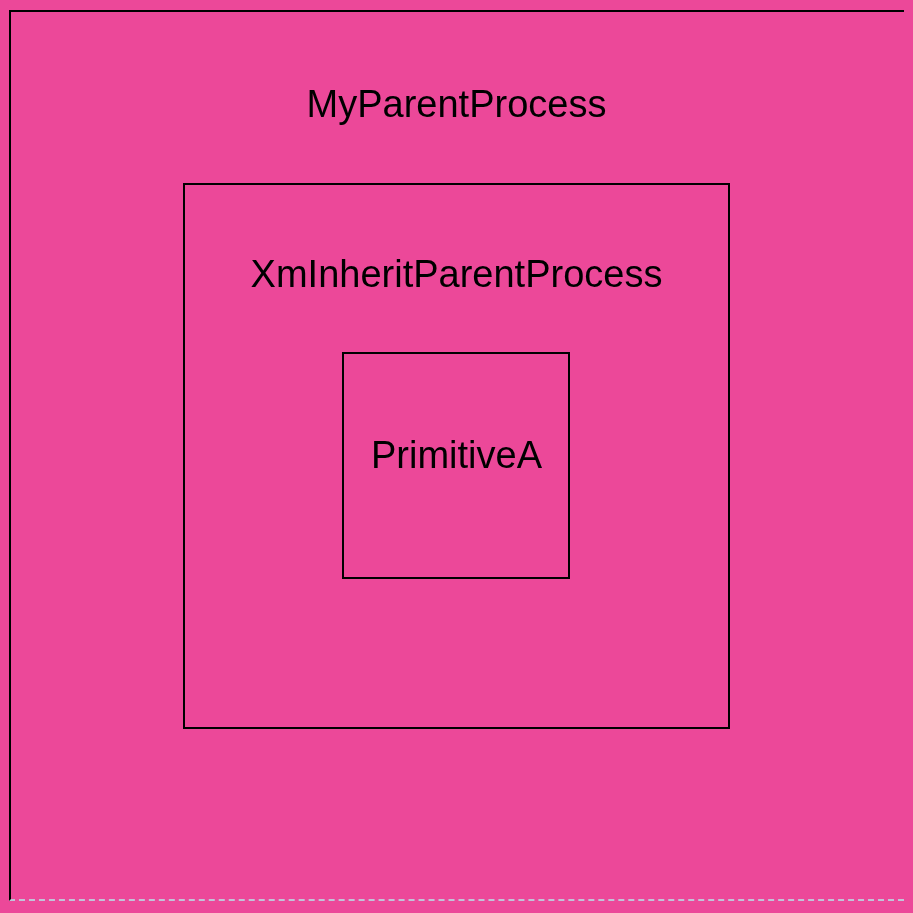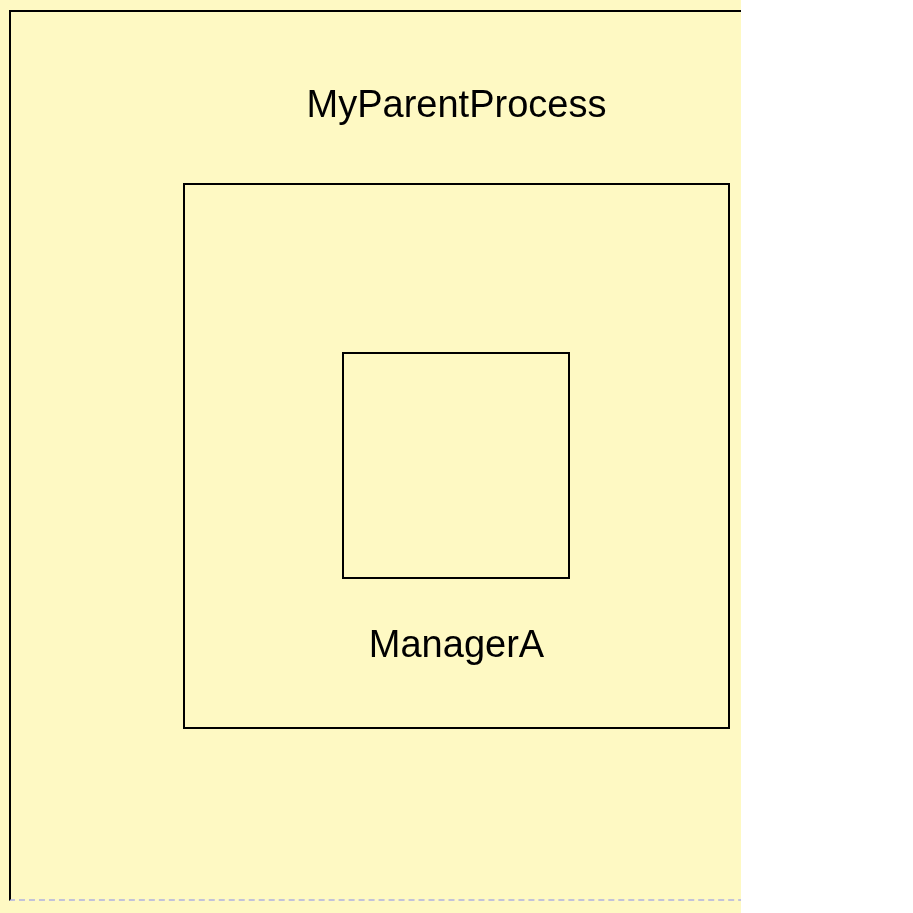--- a/index.html
+++ b/index.html
@@ -2,23 +2,23 @@
 <html><head>
 <meta charset="utf-8">
 <style>
   html, body {
     margin: 0;
     padding: 0;
     background: #ffffff;
   }
   .stage {
     position: relative;
-    width: 741px;
+    width: 913px;
     height: 913px;
-    background: #fef9c3;
+    background: #ec4899;
     overflow: hidden;
     font-family: "Liberation Sans", "DejaVu Sans", sans-serif;
     color: #000000;
   }
   .box {
     position: absolute;
     box-sizing: border-box;
     background: transparent;
   }
   
@@ -67,18 +67,19 @@
 <div class="stage">
 
   <div class="box outer-box"></div>
 
   <div class="box middle-box"></div>
 
   <div class="box inner-box"></div>
 
   <div class="diagram-label lbl-outer-top">MyParentProcess</div>
 
+  <div class="diagram-label lbl-middle-top">XmInheritParentProcess</div>
 
+  <div class="diagram-label lbl-inner">PrimitiveA</div>
 
-  <div class="diagram-label lbl-middle-bottom">ManagerA</div>
 
 
 </div>
 
 </body></html>

